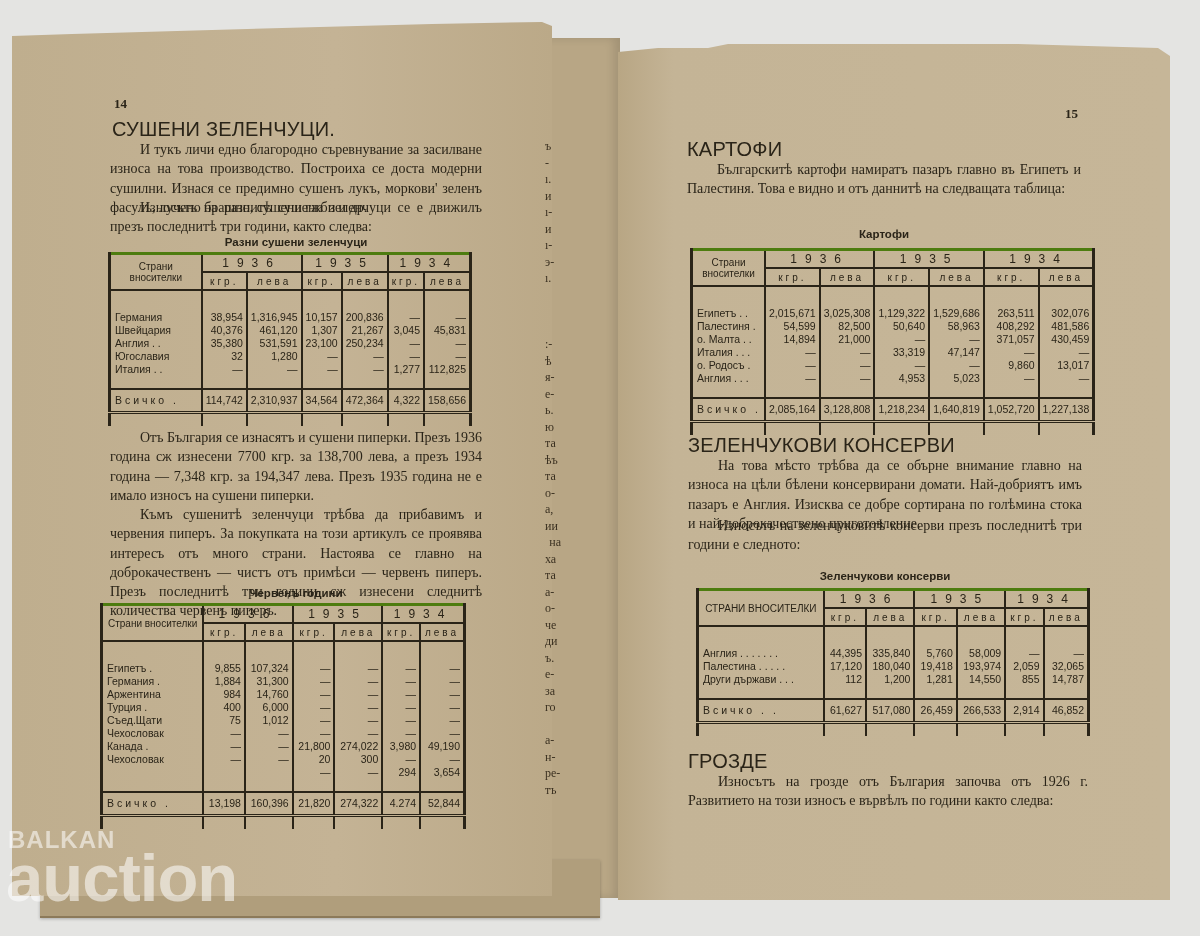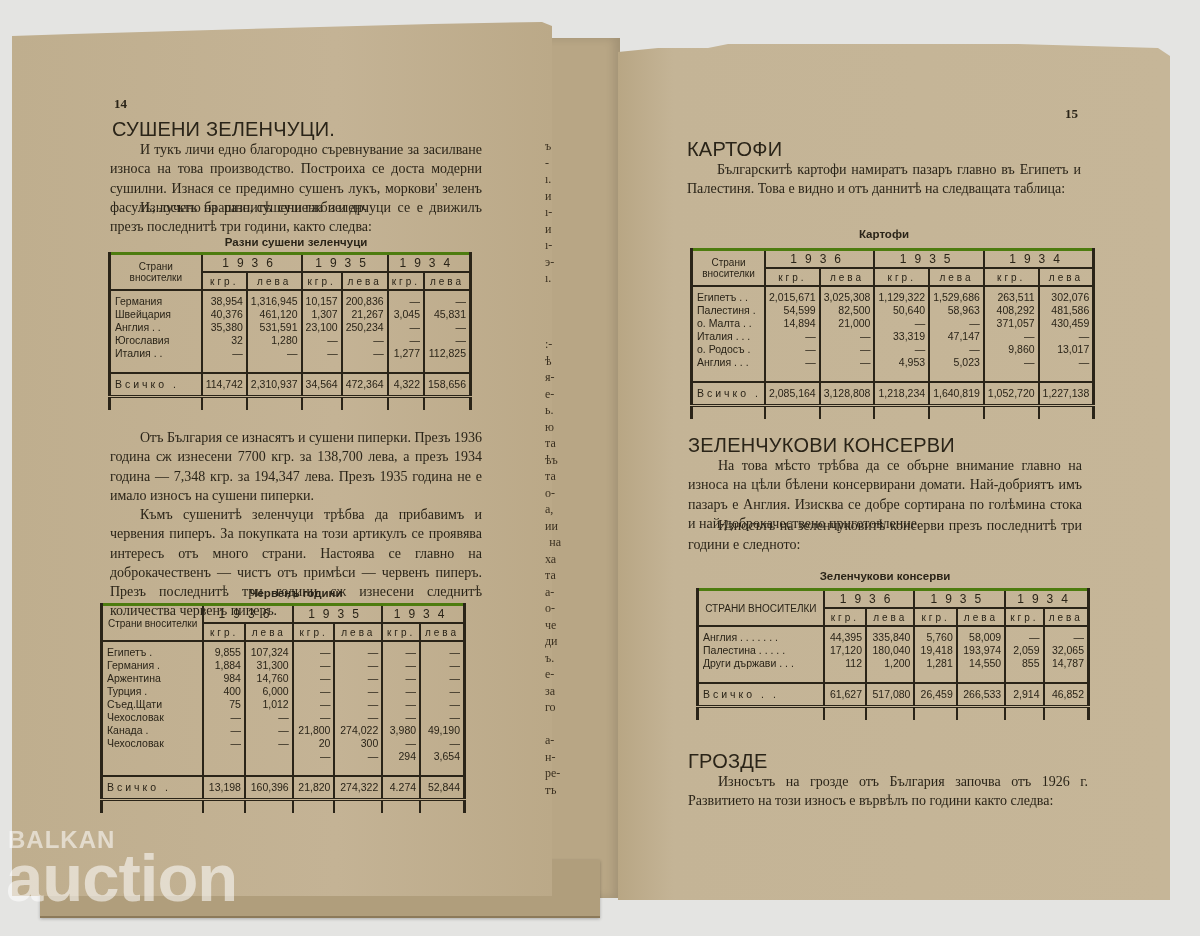--- a/index.html
+++ b/index.html
@@ -53,21 +53,21 @@
       font-family: Liberation Sans, sans-serif;
       font-size: 10.5px; border-top: 3px solid #4d7c0f;
     }
     table.stat th, table.stat td { padding: 0 3px; }
     table.stat th { font-weight: normal; border-left: 2px solid #2a2418; }
     table.stat .yr { letter-spacing: 8px; font-size: 12px; border-bottom: 2px solid #2a2418; height: 16px; }
     table.stat .unit { letter-spacing: 3px; font-size: 10px; height: 16px; border-bottom: 2px solid #2a2418; }
     table.stat .country-h { font-size: 10px; line-height: 11px; border-left: 3px solid #2a2418; border-bottom: 2px solid #2a2418; text-align: center; }
     table.stat td { text-align: right; border-left: 2px solid #2a2418; line-height: 13px; white-space: nowrap; }
     table.stat td.c { text-align: left; border-left: 3px solid #2a2418; padding-left: 4px; }
-    table.stat tr.first td { padding-top: 4px; margin-top: 20px; }
+    table.stat tr.first td { padding-top: 20px; margin-top: 20px; }
     table.stat tr.tot td { border-top: 2px solid #2a2418; border-bottom: 3px double #2a2418; padding-top: 4px; padding-bottom: 4px; }
     table.stat tr.pad td { height: 12px; }
     table.stat td.last, table.stat th.last { border-right: 3px solid #2a2418; }
     .watermark {
       position: absolute; font-family: "Liberation Sans", sans-serif; font-weight: bold;
       color: rgba(255,255,255,0.55);
     }
   </style>
 </head>
 <body>

